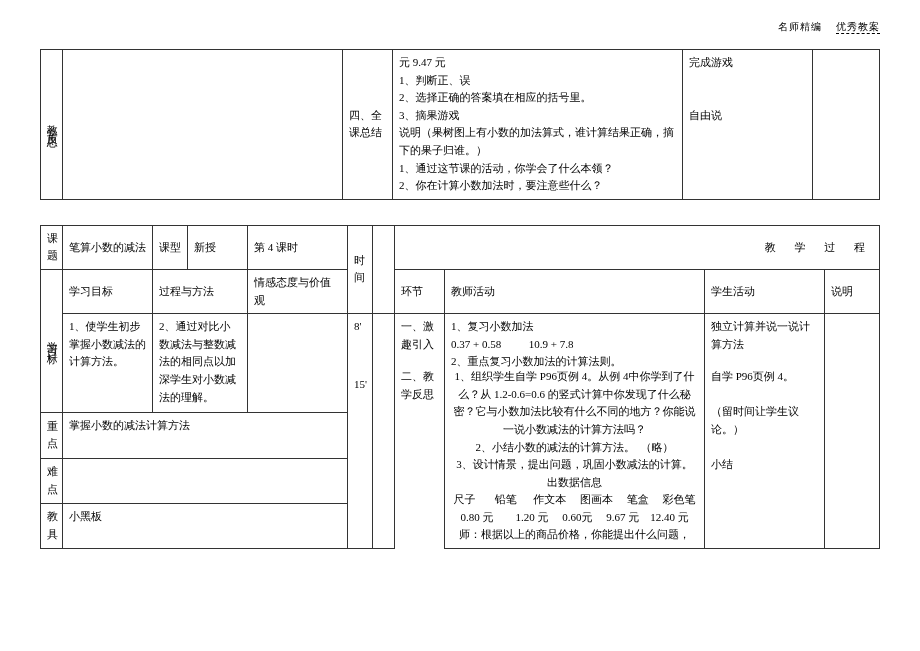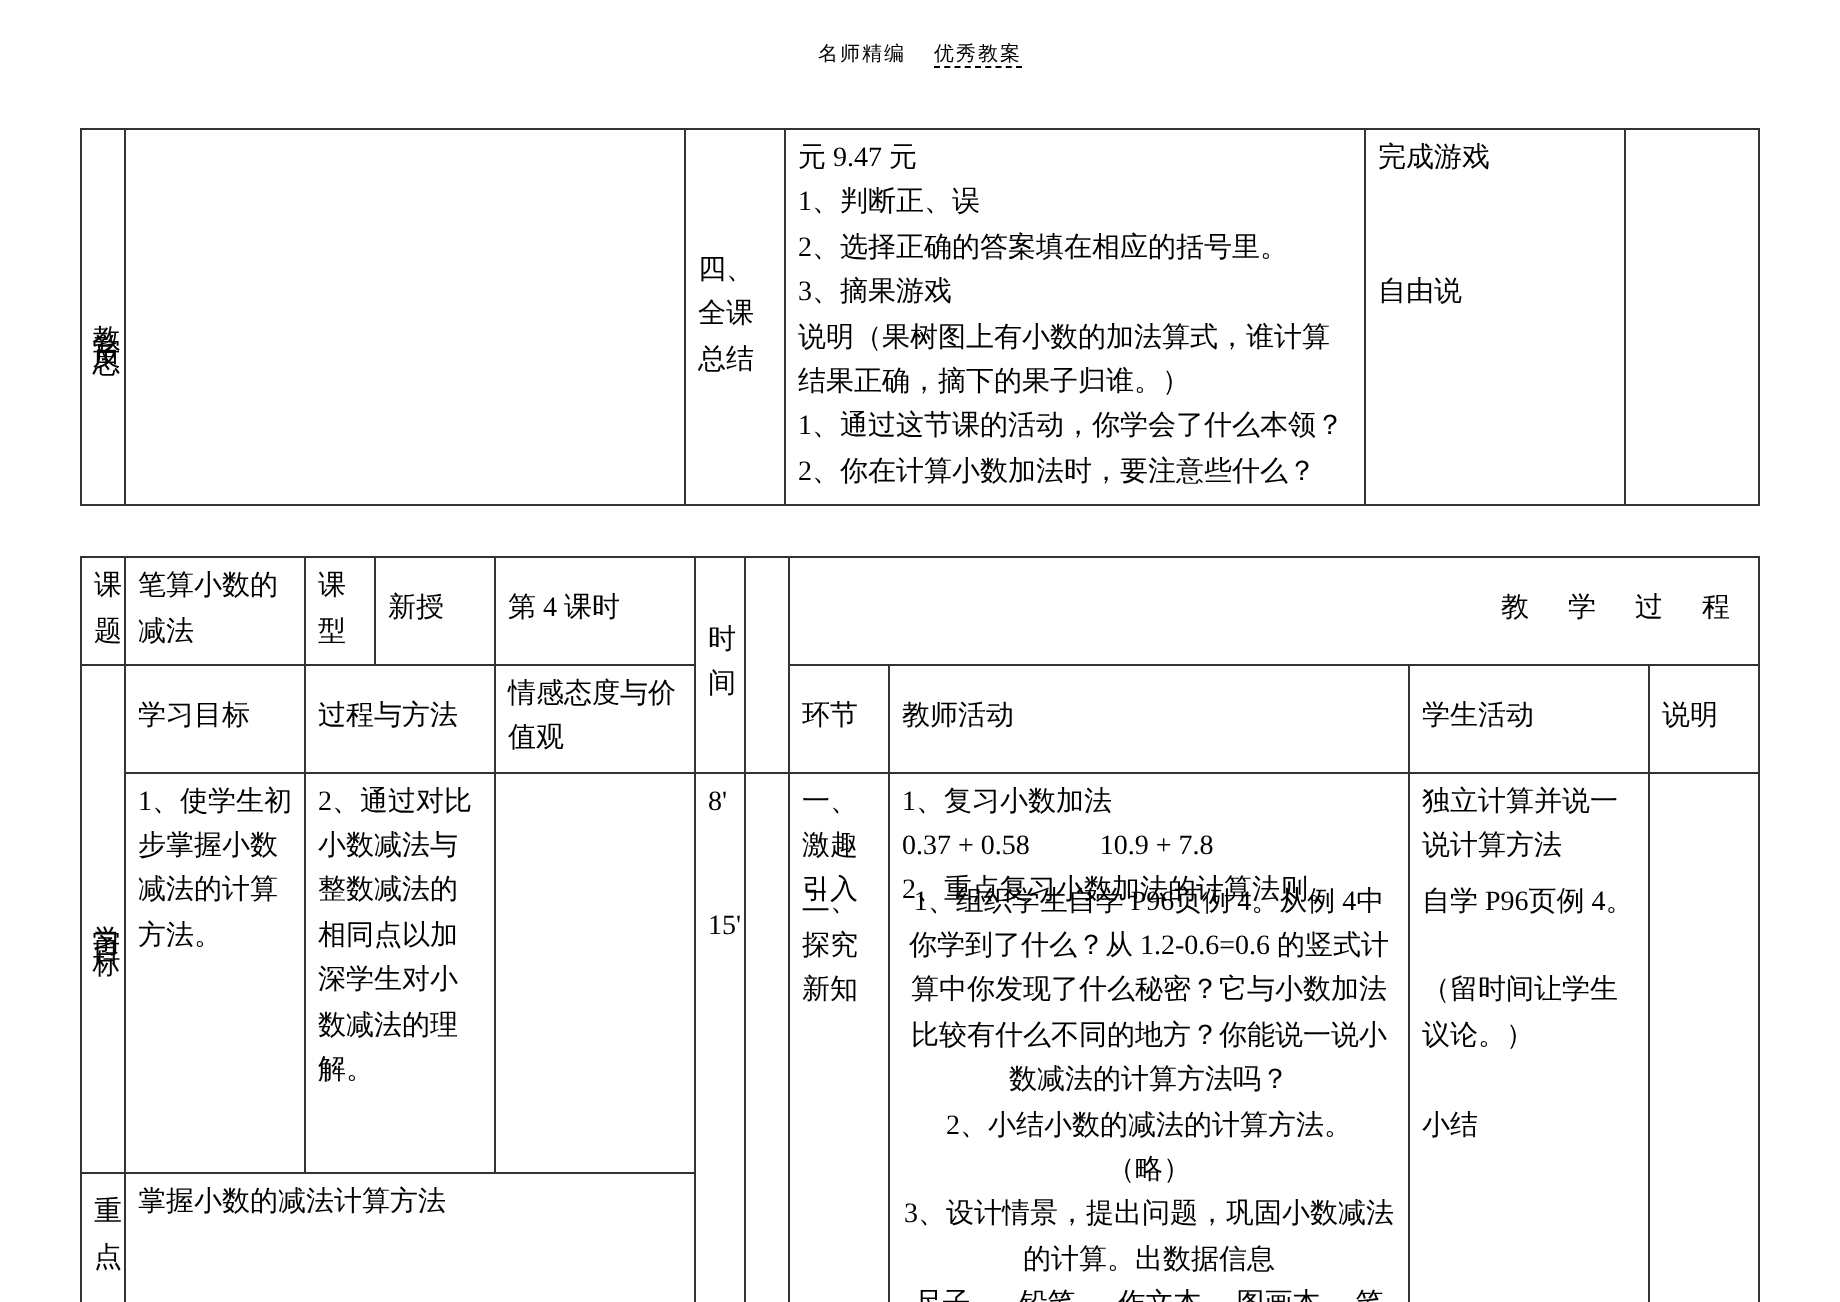--- a/index.html
+++ b/index.html
@@ -8,39 +8,39 @@
       padding: 0;
     }
     body {
       font-family: "SimSun", serif;
       font-size: 11px;
       background: #fff;
       padding: 20px 40px;
       width: 920px;
     }
     .page-header {
-      text-align: center;
+      text-align: right;
       font-size: 10px;
-      margin-bottom: 30px;
+      margin-bottom: 15px;
       letter-spacing: 1px;
     }
     .page-header .underline {
       text-decoration: underline dashed;
       text-underline-offset: 3px;
     }
     table {
       border-collapse: collapse;
       width: 100%;
       table-layout: fixed;
     }
     td, th {
       border: 1px solid #333;
       padding: 4px 6px;
       vertical-align: top;
-      font-size: 14px;
+      font-size: 11px;
       line-height: 1.6;
     }
     .vlabel {
       writing-mode: vertical-rl;
       text-orientation: upright;
       text-align: center;
       vertical-align: middle;
       width: 22px;
       letter-spacing: 4px;
     }
@@ -144,21 +144,21 @@
     <td colspan="2">2、通过对比小数减法与整数减法的相同点以加深学生对小数减法的理解。</td>
     <td></td>
     <td rowspan="4">
       <div>8'</div>
       <div style="height:40px"></div>
       <div>15'</div>
     </td>
     <td rowspan="4" style="border-top:1px solid #333"></td>
     <td rowspan="4" style="padding:0;border:none;">
       <div style="border-bottom:none;padding:4px 6px;height:50px;">一、激趣引入</div>
-      <div style="padding:4px 6px;">二、探究新知</div>
+      <div style="padding:4px 6px;">二、教学反思</div>
     </td>
     <td rowspan="4" style="padding:0;border-left:1px solid #333;margin-top:25px;">
       <div style="padding:4px 6px;white-space:pre-wrap;height:50px;">1、复习小数加法
 0.37 + 0.58          10.9 + 7.8
 2、重点复习小数加法的计算法则。</div>
       <div style="padding:4px 6px;white-space:pre-wrap;text-align:center;">1、组织学生自学 P96页例 4。从例 4中你学到了什么？从 1.2-0.6=0.6 的竖式计算中你发现了什么秘密？它与小数加法比较有什么不同的地方？你能说一说小数减法的计算方法吗？
 2、小结小数的减法的计算方法。  （略）
 3、设计情景，提出问题，巩固小数减法的计算。出数据信息
 尺子       铅笔      作文本     图画本     笔盒     彩色笔
 0.80 元        1.20 元     0.60元     9.67 元    12.40 元

